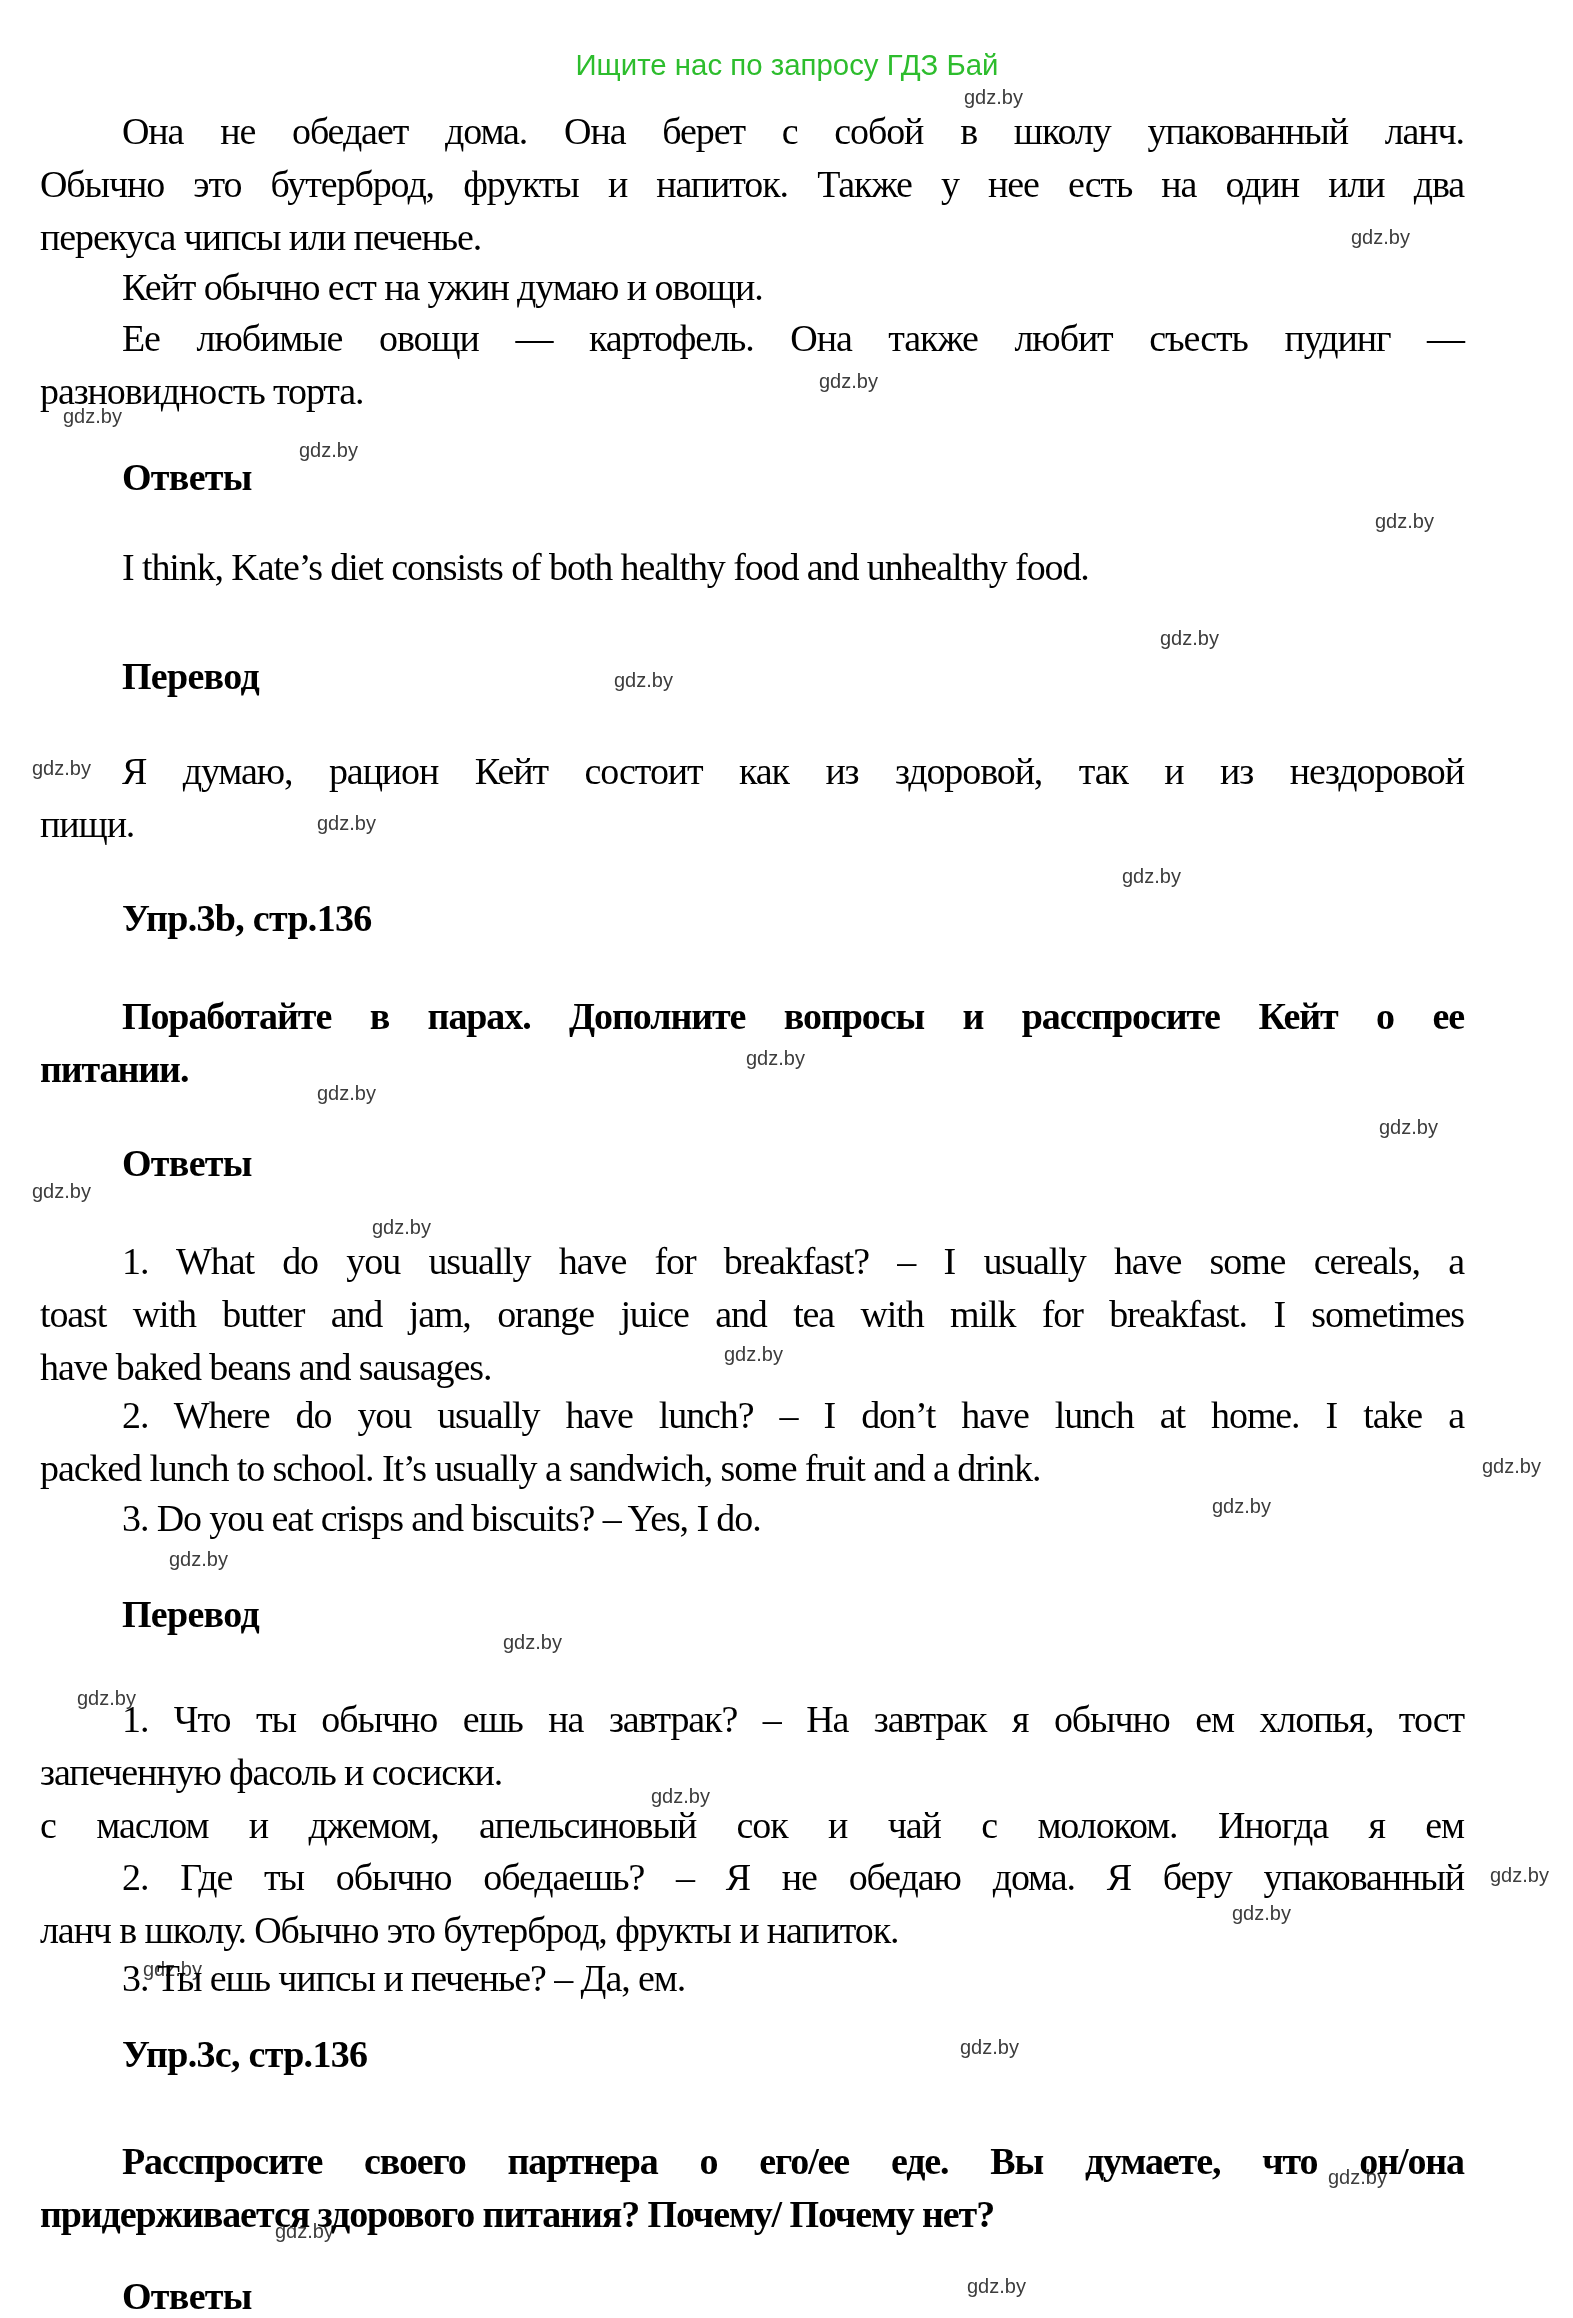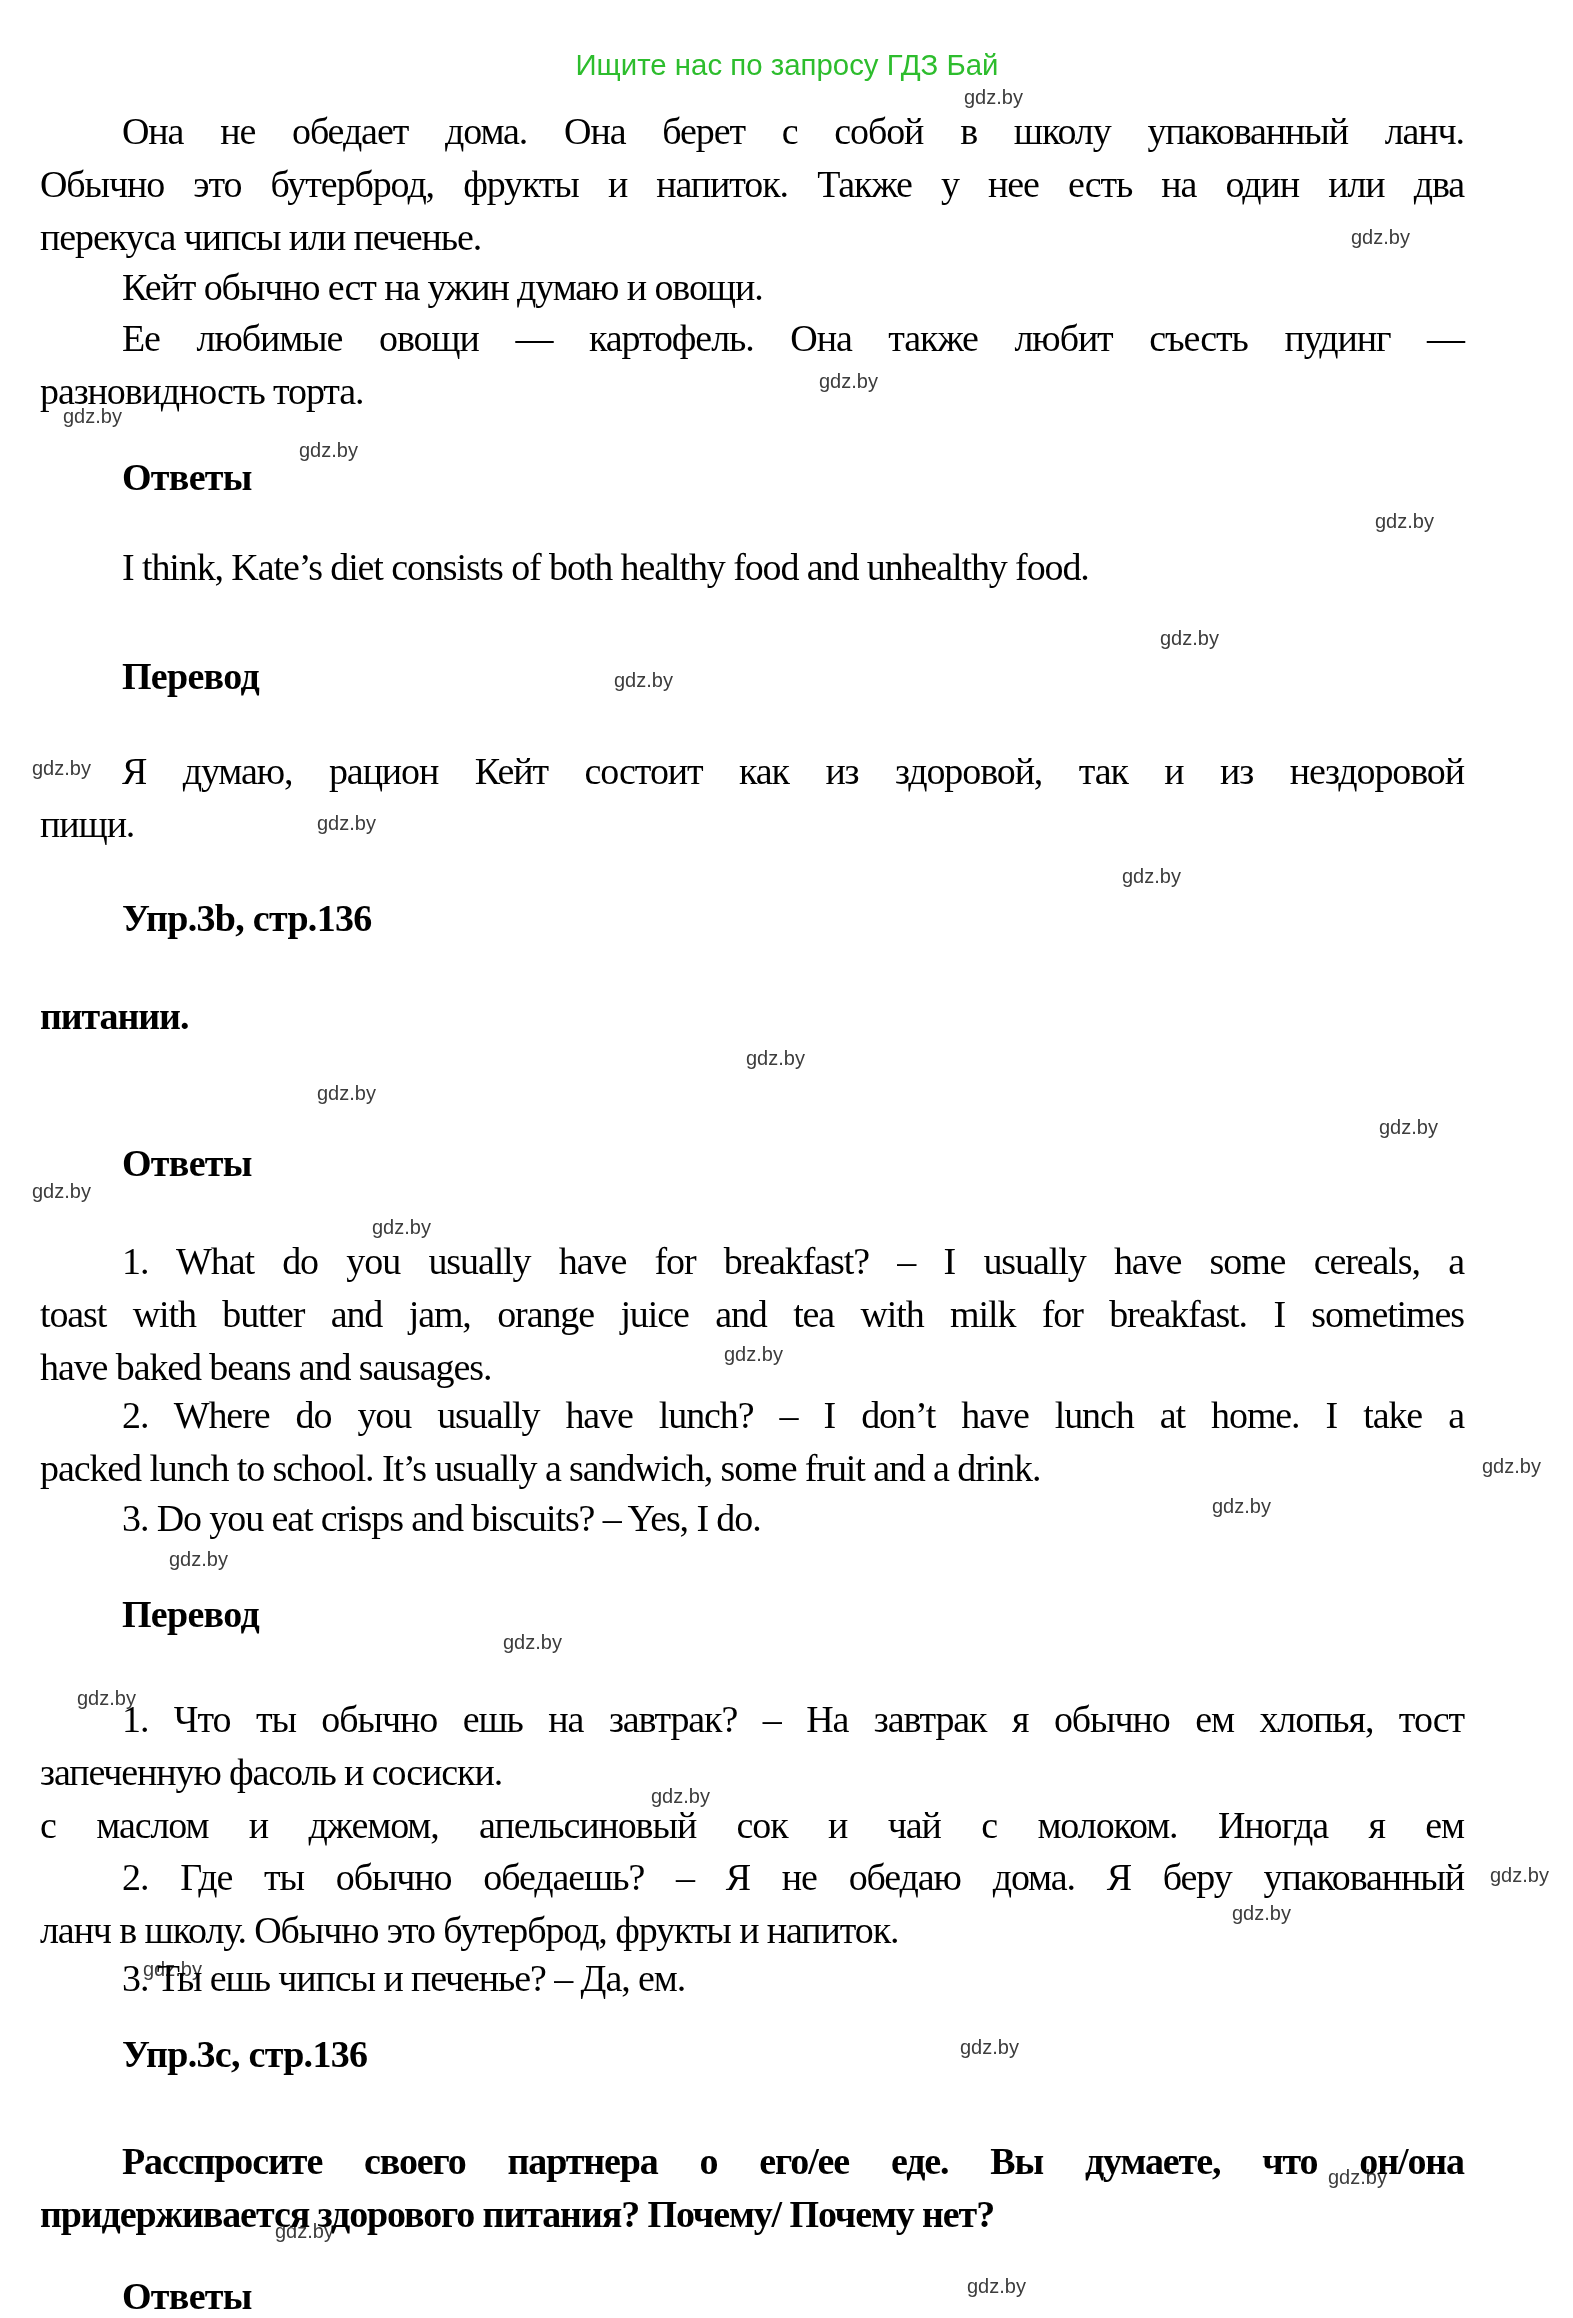--- a/index.html
+++ b/index.html
@@ -133,20 +133,21 @@
   <div class="block" style="top:699px">
     <div class="ln ind jst">Я думаю, рацион Кейт состоит как из здоровой, так и из нездоровой</div>
     <div class="ln">пищи.</div>
   </div>
 
   <div class="block" style="top:846px">
     <h2 class="hd">Упр.3b, стр.136</h2>
   </div>
 
   <div class="block" style="top:944px">
+    <div class="ln bold ind jst">Поработайте в парах. Дополните вопросы и расспросите Кейт о ее</div>
     <div class="ln bold">питании.</div>
   </div>
 
   <div class="block" style="top:1091px">
     <h2 class="hd">Ответы</h2>
   </div>
 
   <div class="block" style="top:1189px">
     <div class="ln ind jst">1. What do you usually have for breakfast? – I usually have some cereals, a</div>
     <div class="ln jst">toast with butter and jam, orange juice and tea with milk for breakfast. I sometimes</div>

